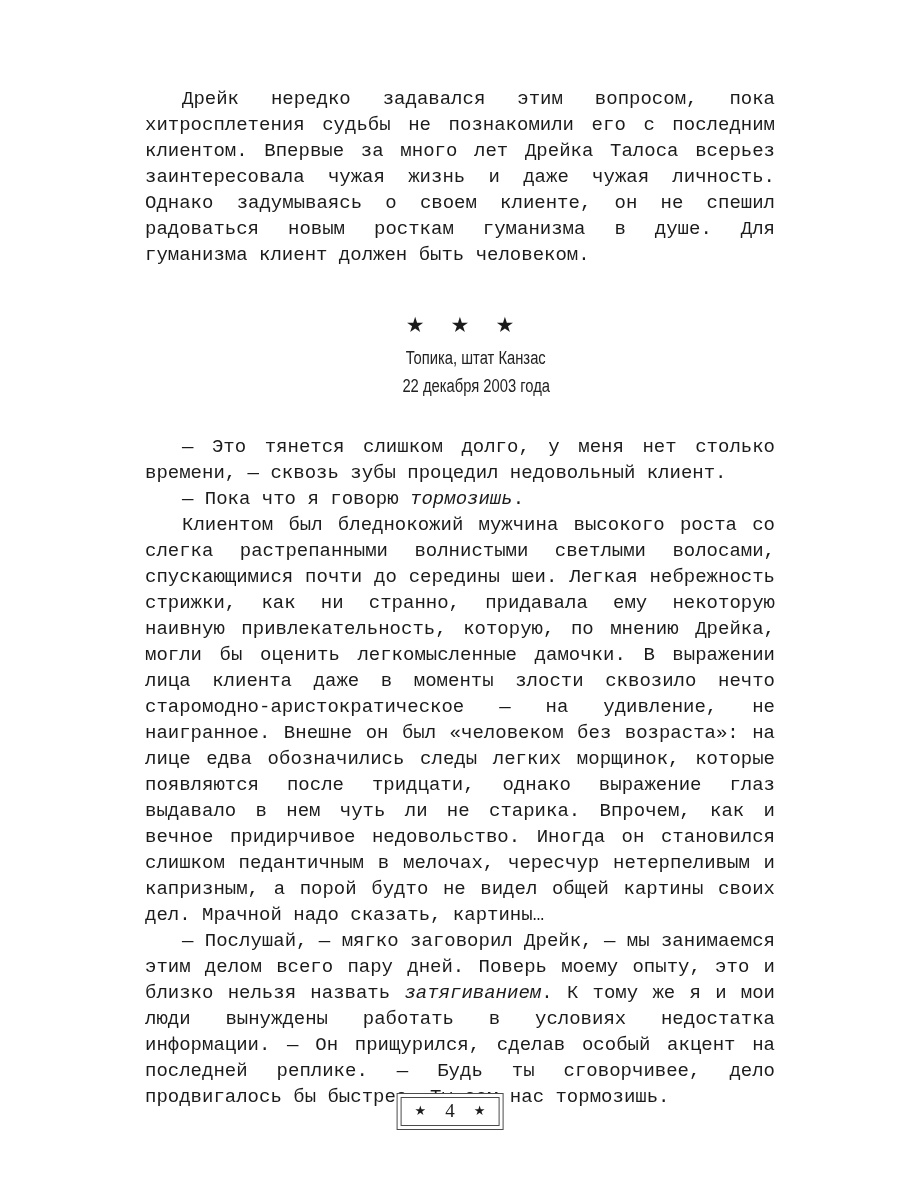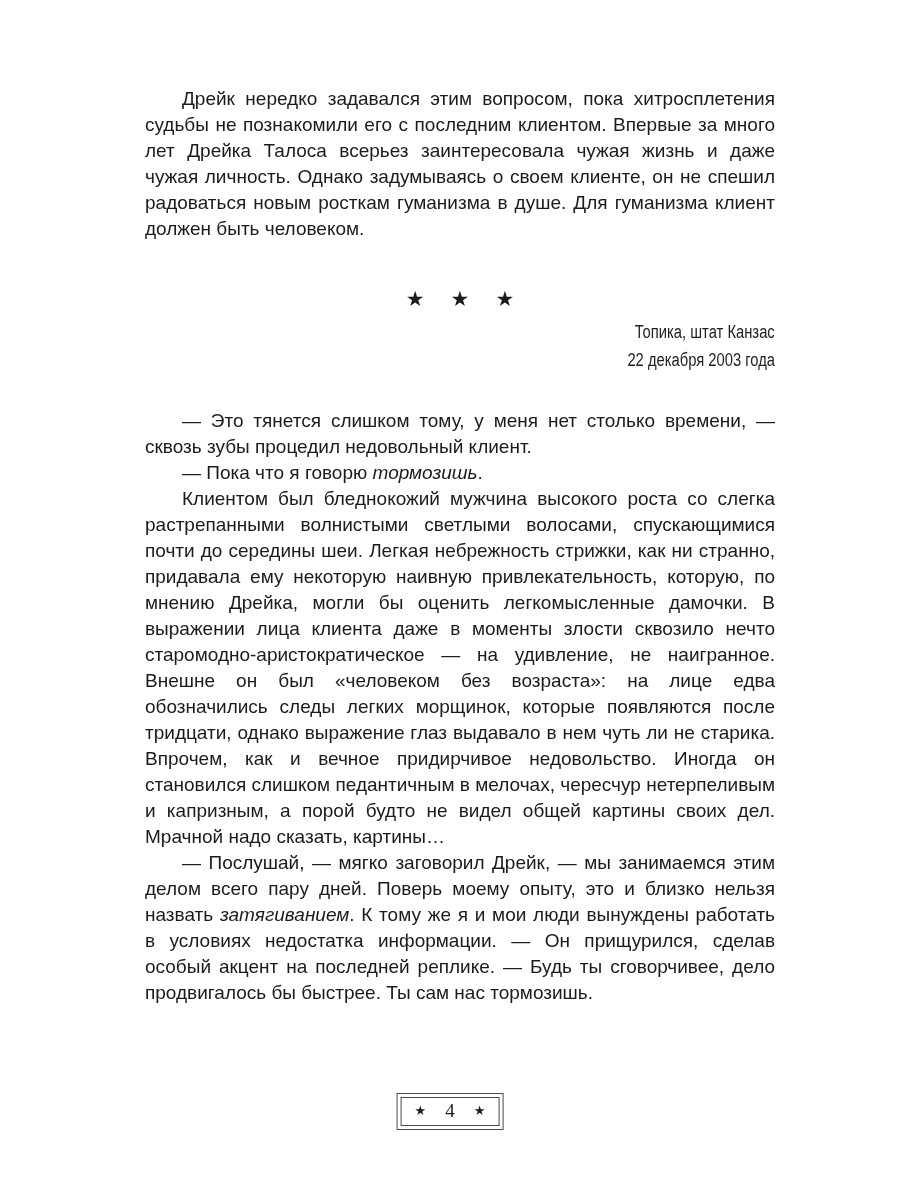--- a/index.html
+++ b/index.html
@@ -10,42 +10,42 @@
   .page {
     position: relative;
     width: 900px;
     height: 1200px;
     background: #ffffff;
     box-sizing: border-box;
     padding: 86px 125px 0 145px;
     overflow: hidden;
   }
   .para {
-    font-family: Liberation Sans, sans-serif;
+    font-family: Liberation Mono, monospace;
     font-size: 19px;
     line-height: 26px;
     color: #1b1b1b;
     text-align: justify;
     text-indent: 37px;
     margin: 0;
     hyphens: auto;
   }
   .italic { font-style: italic; }
 
   .scene-break {
     text-align: center;
     margin: 44px 0 6px 0;
     font-size: 21px;
     color: #1b1b1b;
     line-height: 26px;
   }
   .scene-break .star { display: inline-block; margin: 0 13px; }
 
   .dateline {
-    text-align: right;
+    text-align: center;
     margin: 4px 0 34px 0;
     font-family: "Liberation Sans", "DejaVu Sans", sans-serif;
     font-size: 18px;
     line-height: 28px;
     color: #222222;
   }
   .dateline .dl-line {
     display: inline-block;
     transform: scaleX(0.82);
     transform-origin: 100% 50%;
@@ -82,21 +82,21 @@
 
   <div class="scene-break">
     <span class="star">★</span><span class="star">★</span><span class="star">★</span>
   </div>
 
   <div class="dateline">
     <span class="dl-line">Топика, штат Канзас</span><br>
     <span class="dl-line">22 декабря 2003 года</span>
   </div>
 
-  <p class="para">— Это тянется слишком тому, у меня нет столько времени, — сквозь зубы процедил недовольный клиент.</p>
+  <p class="para">— Это тянется слишком долго, у меня нет столько времени, — сквозь зубы процедил недовольный клиент.</p>
 
 
   <p class="para"><span>— Пока что я говорю </span><span class="italic">тормозишь</span><span>.</span></p>
 
   <p class="para">Клиентом был бледнокожий мужчина высокого роста со слегка растрепанными волнистыми светлыми волосами, спускающимися почти до середины шеи. Легкая небрежность стрижки, как ни странно, придавала ему некоторую наивную привлекательность, которую, по мнению Дрейка, могли бы оценить легкомысленные дамочки. В выражении лица клиента даже в моменты злости сквозило нечто старомодно-аристократическое — на удивление, не наигранное. Внешне он был «человеком без возраста»: на лице едва обозначились следы легких морщинок, которые появляются после тридцати, однако выражение глаз выдавало в нем чуть ли не старика. Впрочем, как и вечное придирчивое недовольство. Иногда он становился слишком педантичным в мелочах, чересчур нетерпеливым и капризным, а порой будто не видел общей картины своих дел. Мрачной надо сказать, картины…</p>
 
   <p class="para"><span>— Послушай, — мягко заговорил Дрейк, — мы занимаемся этим делом всего пару дней. Поверь моему опыту, это и близко нельзя назвать </span><span class="italic">затягиванием</span><span>. К тому же я и мои люди вынуждены работать в условиях недостатка информации. — Он прищурился, сделав особый акцент на последней реплике. — Будь ты сговорчивее, дело продвигалось бы быстрее. Ты сам нас тормозишь.</span></p>
 
   <div class="footer-box">
     <div class="footer-box-inner">

